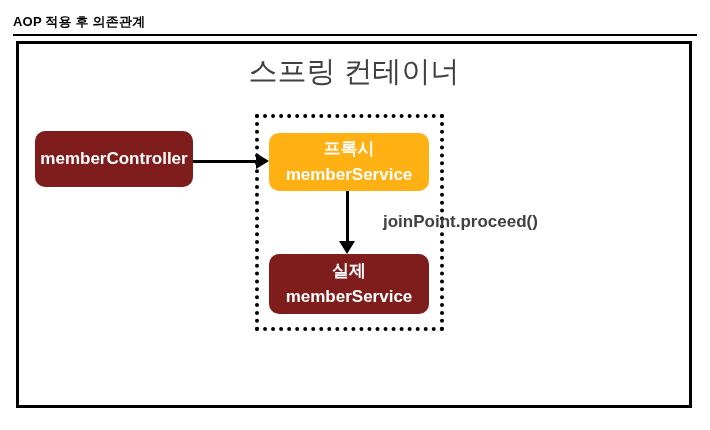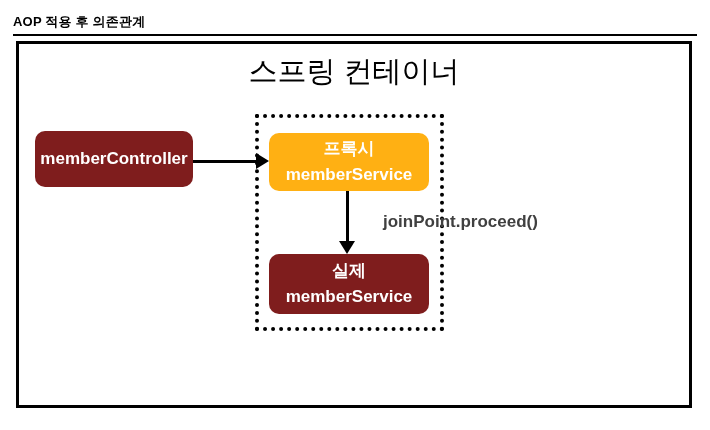--- a/index.html
+++ b/index.html
@@ -45,21 +45,21 @@
     background: #ffffff;
   }
   .container-title {
     position: absolute;
     left: 16px;
     top: 52px;
     width: 676px;
     text-align: center;
     font-size: 29px;
     font-weight: 500;
-    color: #000000;
+    color: #404040;
     white-space: nowrap;
   }
   .dotted-box {
     position: absolute;
     left: 255px;
     top: 114px;
     width: 189px;
     height: 217px;
     border: 4px dotted #000000;
     box-sizing: border-box;

